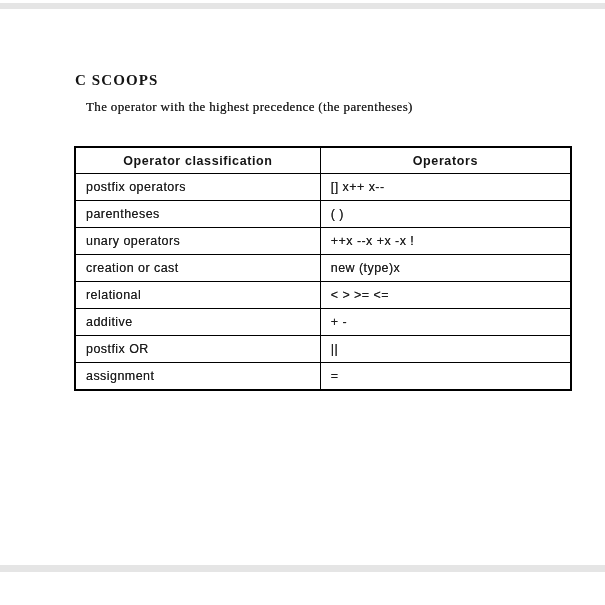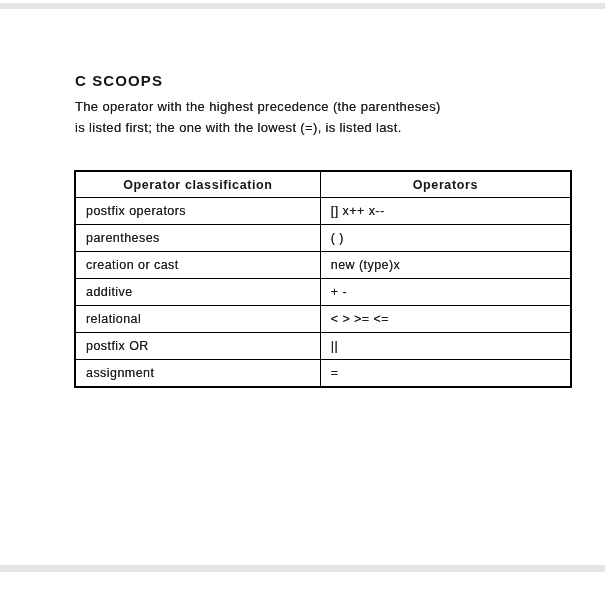--- a/index.html
+++ b/index.html
@@ -22,46 +22,47 @@
     background: #e5e5e5;
   }
   .page-gap.top    { top: 3px;   height: 6px; }
   .page-gap.bottom { top: 565px; height: 7px; }
 
   .doc-body {
     position: absolute;
     left: 75px;
     top: 72px;
     width: 465px;
+    font-family: Liberation Serif, serif;
   }
   .doc-title {
     margin: 0 0 7px 0;
     font-size: 15px;
     font-weight: 700;
     letter-spacing: 1.1px;
     color: #141414;
   }
   .intro-line {
     font-size: 13px;
     line-height: 21px;
     letter-spacing: 0.35px;
     color: #1c1c1c;
     text-shadow: 0 0 0.5px rgba(25,25,25,0.75);
     white-space: nowrap;
+    margin-left: 11px;
   }
 
   table.op-table {
     position: absolute;
     left: 74px;
     top: 146px;
     width: 498px;
     border-collapse: collapse;
     table-layout: fixed;
     border: 2px solid #000;
-    margin-top: 24px;
   }
   .op-table th,
   .op-table td {
     border: 1.5px solid #000;
     font-size: 12.5px;
     letter-spacing: 0.45px;
     overflow: hidden;
     white-space: nowrap;
   }
   .op-table th {
@@ -82,21 +83,20 @@
   }
 </style>
 </head>
 <body>
 
 <div class="page-gap top"></div>
 
 <div class="doc-body">
   <h1 class="doc-title">C SCOOPS</h1>
   <div class="intro-line">The operator with the highest precedence (the parentheses)</div>
-  <div class="intro-line">is listed first; the one with the lowest (=), is listed last.</div>
 </div>
 
 <table class="op-table">
   <colgroup>
     <col style="width: 225px;">
     <col style="width: 230px;">
   </colgroup>
   <thead>
     <tr>
       <th>Operator classification</th>
@@ -106,30 +106,34 @@
   <tbody>
       <tr>
         <td>postfix operators</td>
         <td>[] x++ x--</td>
       </tr>
       <tr>
         <td>parentheses</td>
         <td>( )</td>
       </tr>
       <tr>
+        <td>unary operators</td>
+        <td>++x --x +x -x !</td>
+      </tr>
+      <tr>
         <td>creation or cast</td>
         <td>new (type)x</td>
       </tr>
       <tr>
+        <td>relational</td>
+        <td>&lt; &gt; &gt;= &lt;=</td>
+      </tr>
+      <tr>
         <td>additive</td>
         <td>+ -</td>
-      </tr>
-      <tr>
-        <td>relational</td>
-        <td>&lt; &gt; &gt;= &lt;=</td>
       </tr>
       <tr>
         <td>postfix OR</td>
         <td>||</td>
       </tr>
       <tr>
         <td>assignment</td>
         <td>=</td>
       </tr>
     </tbody>

